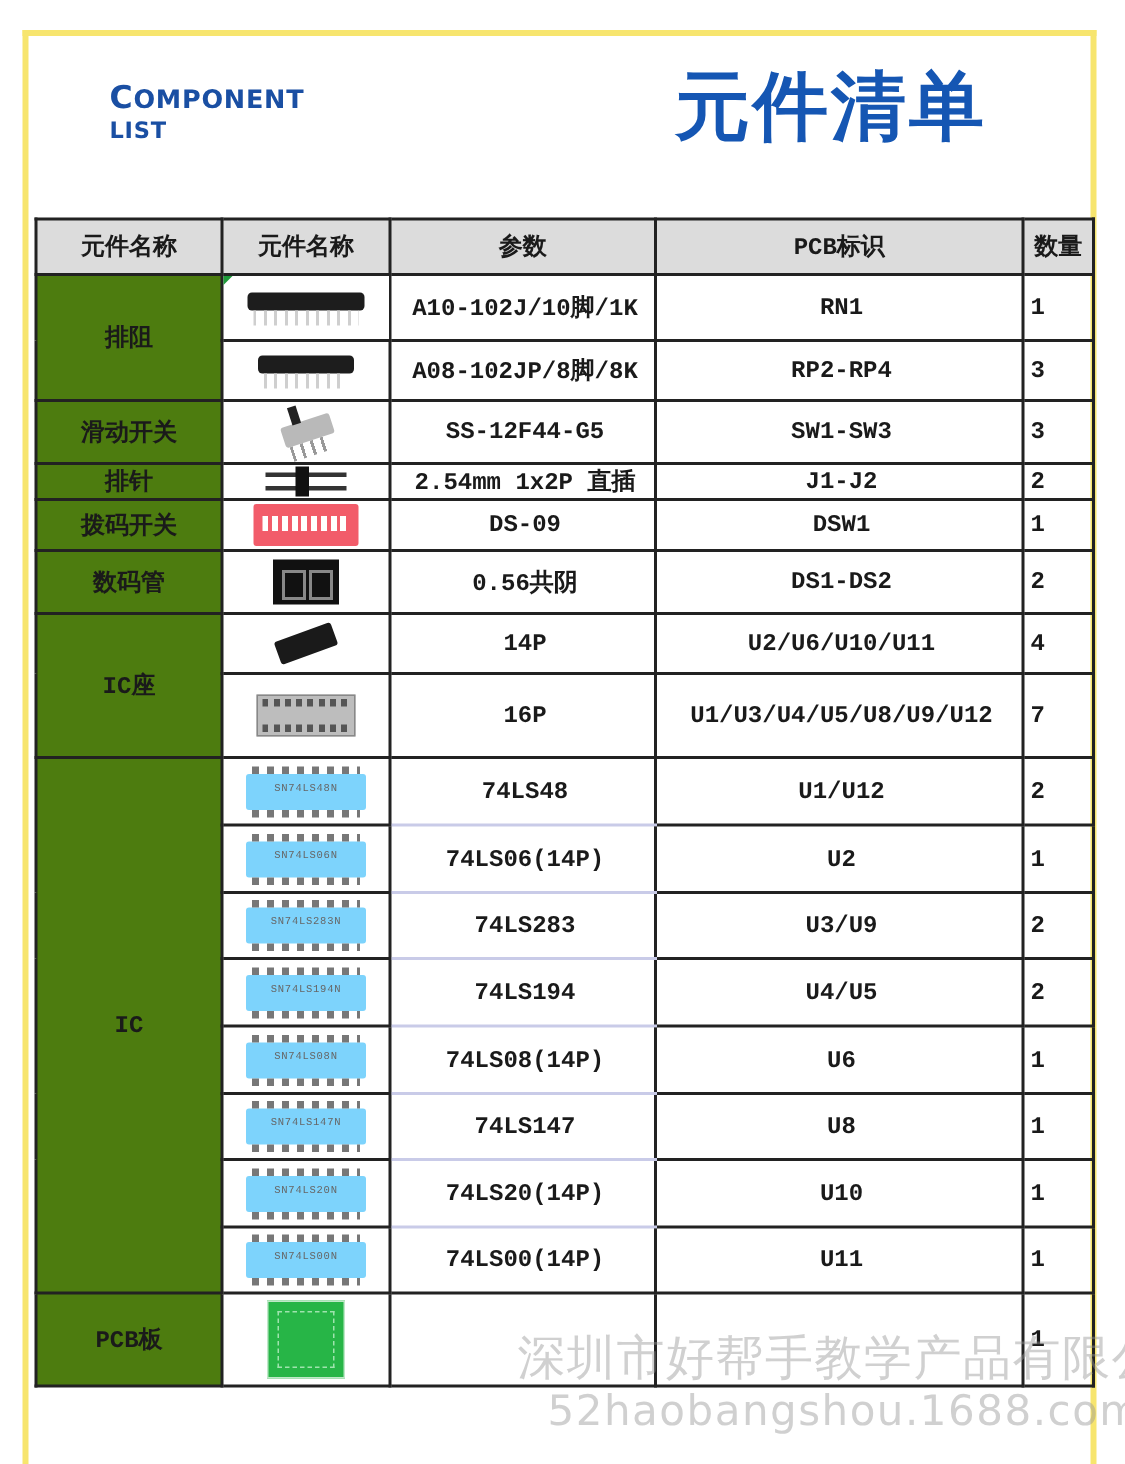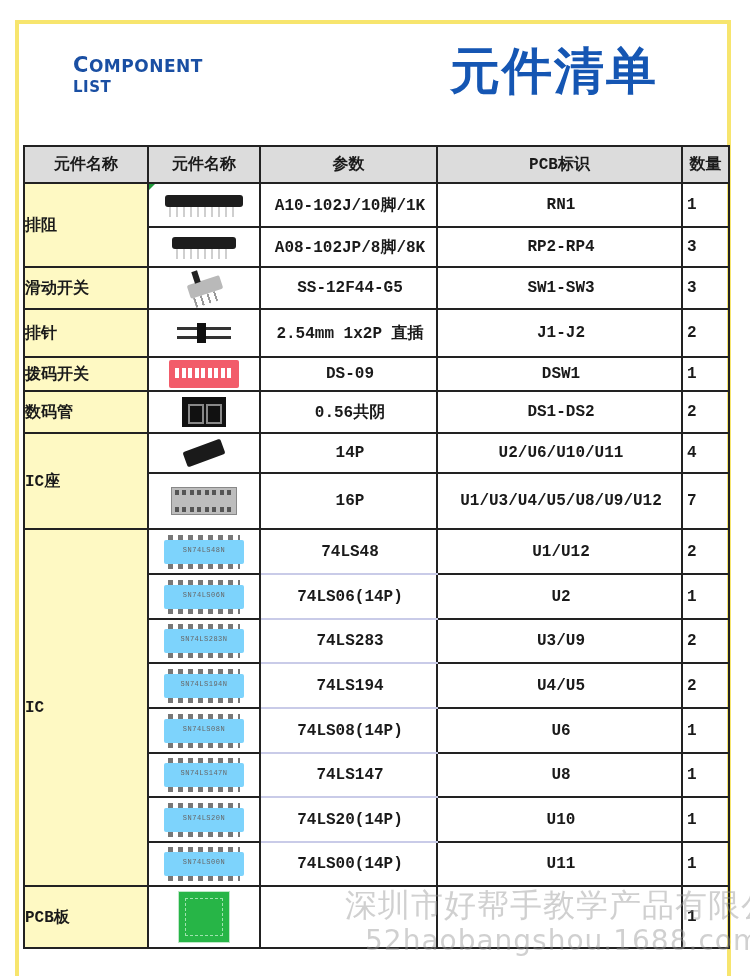--- a/index.html
+++ b/index.html
@@ -11,21 +11,21 @@
   .brand .l1 { font-size: 17px; font-weight: bold; letter-spacing: 0.5px; }
   .brand .l1 .big { font-size: 21px; }
   .brand .l2 { font-size: 15px; font-weight: bold; margin-top: 4px; letter-spacing: 0.5px; }
   .title { position: absolute; left: 450px; top: 46px; font-size: 50px; font-weight: bold;
            color: #1556b3; letter-spacing: 2px; line-height: 1; }
   table.bom { position: absolute; left: 23px; top: 145px; border-collapse: collapse;
               table-layout: fixed; width: 705px; font-family: Liberation Mono, monospace; }
   table.bom th, table.bom td { border: 2px solid #222; padding: 0; font-size: 16px;
               font-weight: bold; color: #1a1a1a; }
   table.bom th { background: #dcdcdc; height: 35px; text-align: center; }
-  td.name { background: #fef9c3; text-align: left; }
+  td.name { background: #4d7c0f; text-align: center; }
   td.img { text-align: center; background: #fff; }
   td.txt { padding-left: 3px !important; text-align: center; white-space: nowrap; }
   td.qty { padding-left: 4px !important; text-align: left; }
   .ic-param { border-bottom-color: #c9cbe8 !important; }
   
   .pic { display: inline-block; position: relative; vertical-align: middle; }
   .sip { background: #1d1d1d; border-radius: 3px; height: 12px; position: relative; }
   .sip::after { content: ""; position: absolute; left: 4px; right: 4px; top: 12px; height: 10px;
                 background: repeating-linear-gradient(90deg, #cfcfcf 0 2px, transparent 2px 7px); }
   .slide { width: 44px; height: 36px; }
@@ -116,21 +116,21 @@
     <tr style="height:42px">
       <td class="name">滑动开关</td>
       <td class="img">
         <span class="pic slide"><span class="body"></span><span class="knob"></span><span class="legs"></span></span>
       </td>
       <td class="txt">SS-12F44-G5</td>
       <td class="txt">SW1-SW3</td>
       <td class="qty">3</td>
     </tr>
 
-    <tr style="height:48px">
+    <tr style="height:24px">
       <td class="name">排针</td>
       <td class="img">
         <span class="pic hdr"><span class="pin" style="top:4px"></span><span class="pin" style="top:13px"></span><span class="blk"></span></span>
       </td>
       <td class="txt">2.54mm 1x2P 直插</td>
       <td class="txt">J1-J2</td>
       <td class="qty">2</td>
     </tr>
 
     <tr style="height:34px">

